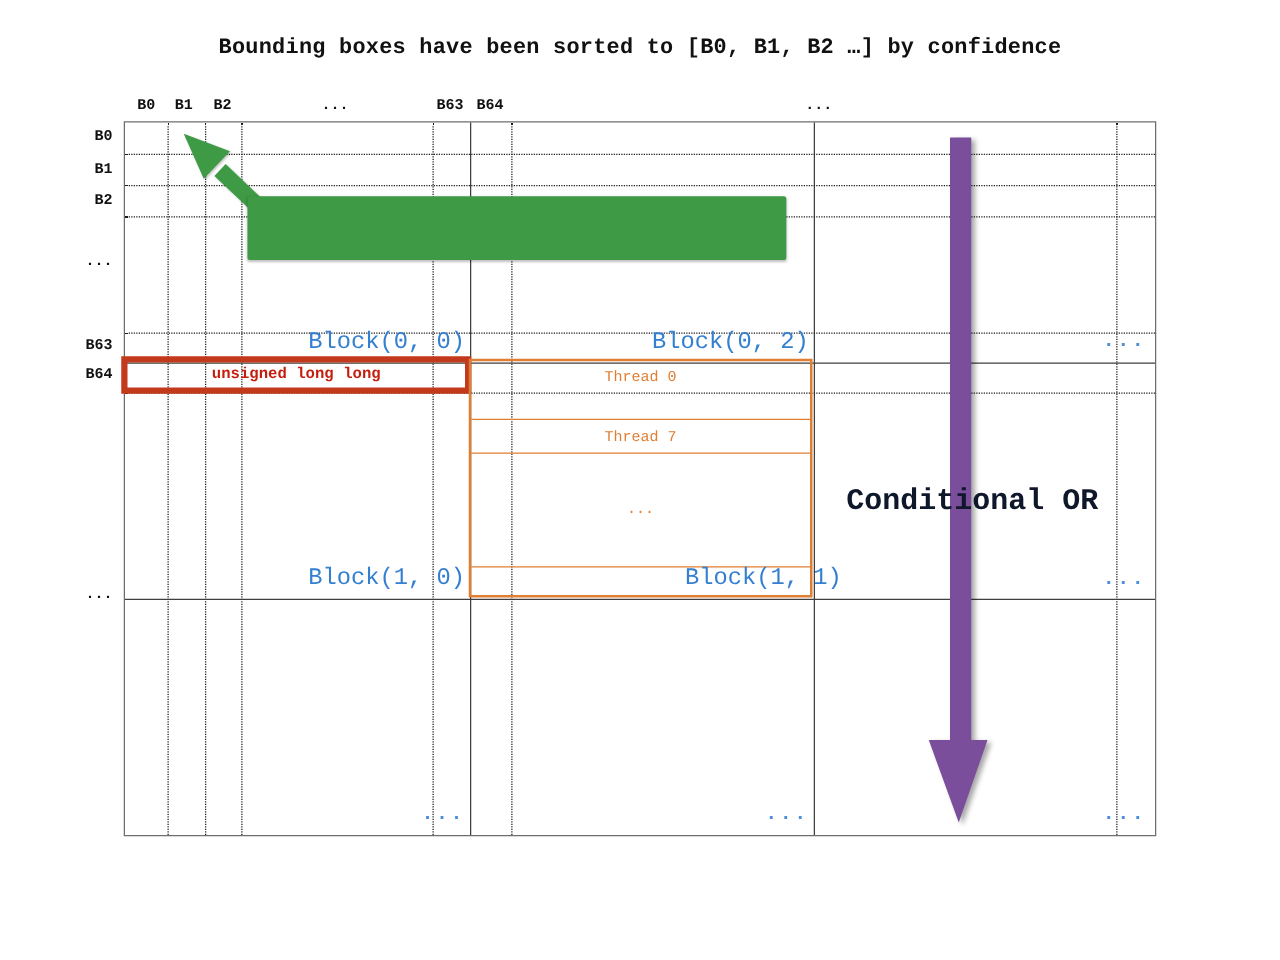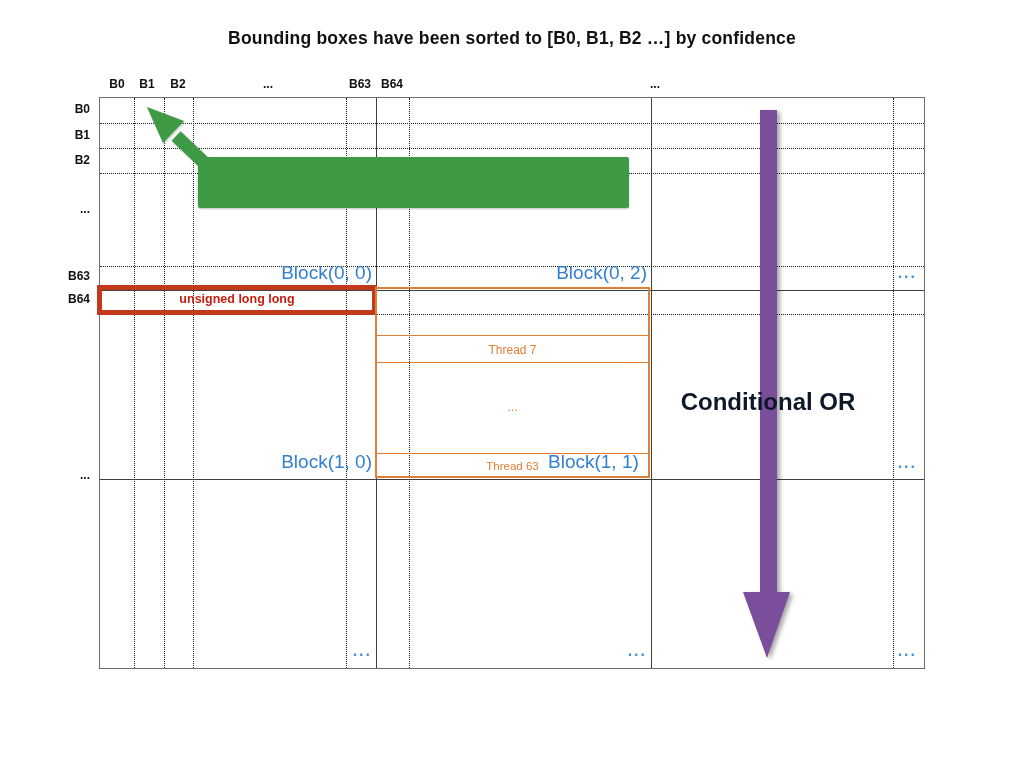--- a/index.html
+++ b/index.html
@@ -1,20 +1,20 @@
 <!DOCTYPE html>
 <html><head>
 <meta charset="utf-8">
 <style>
   html,body{margin:0;padding:0;background:#fff;}
   body{
     width:1024px;height:768px;position:relative;overflow:hidden;
     font-family:"Liberation Sans", sans-serif;color:#111;
   }
-  .abs{position:absolute;}
+  .abs{position:absolute;font-family:Liberation Mono, monospace;}
 
   
   .title{left:0;top:28px;width:1024px;text-align:center;
          font-size:17.5px;font-weight:bold;letter-spacing:.2px;}
 
   
   .col-label{top:77px;font-size:12px;font-weight:bold;transform:translateX(-50%);white-space:nowrap;}
   .row-label{left:48px;width:42px;text-align:right;font-size:12px;font-weight:bold;white-space:nowrap;}
 
   
@@ -93,23 +93,23 @@
   <div class="hline sol-h" style="top:381px"></div>
 </div>
 
 <div class="abs red-box"></div>
 <div class="abs red-box-label">unsigned long long</div>
 
 <div class="abs orange-box">
   <div class="orange-line" style="top:46px"></div>
   <div class="orange-line" style="top:73px"></div>
   <div class="orange-line" style="top:164px"></div>
+  <div class="thread-label" style="top:6px">Thread 0</div>
   <div class="thread-label" style="top:54px">Thread 7</div>
   <div class="thread-label" style="top:111px">...</div>
-  <div class="thread-label" style="top:171px;font-size:11.5px">Thread 63</div>
 </div>
 
 <svg class="overlay" width="1024" height="768" viewBox="0 0 1024 768">
   <g style="filter:drop-shadow(1px 1px 1px rgba(0,0,0,.25))">
     <line x1="214" y1="172" x2="176" y2="136" stroke="#3e9a44" stroke-width="13"></line>
     <polygon points="147,107 184,121 163,143" fill="#3e9a44"></polygon>
   </g>
   <g style="filter:drop-shadow(3px 2px 2px rgba(0,0,0,.35))">
     <rect x="760" y="110" width="17" height="484" fill="#7b4e9c"></rect>
     <polygon points="743,592 790,592 767,658" fill="#7b4e9c"></polygon>

